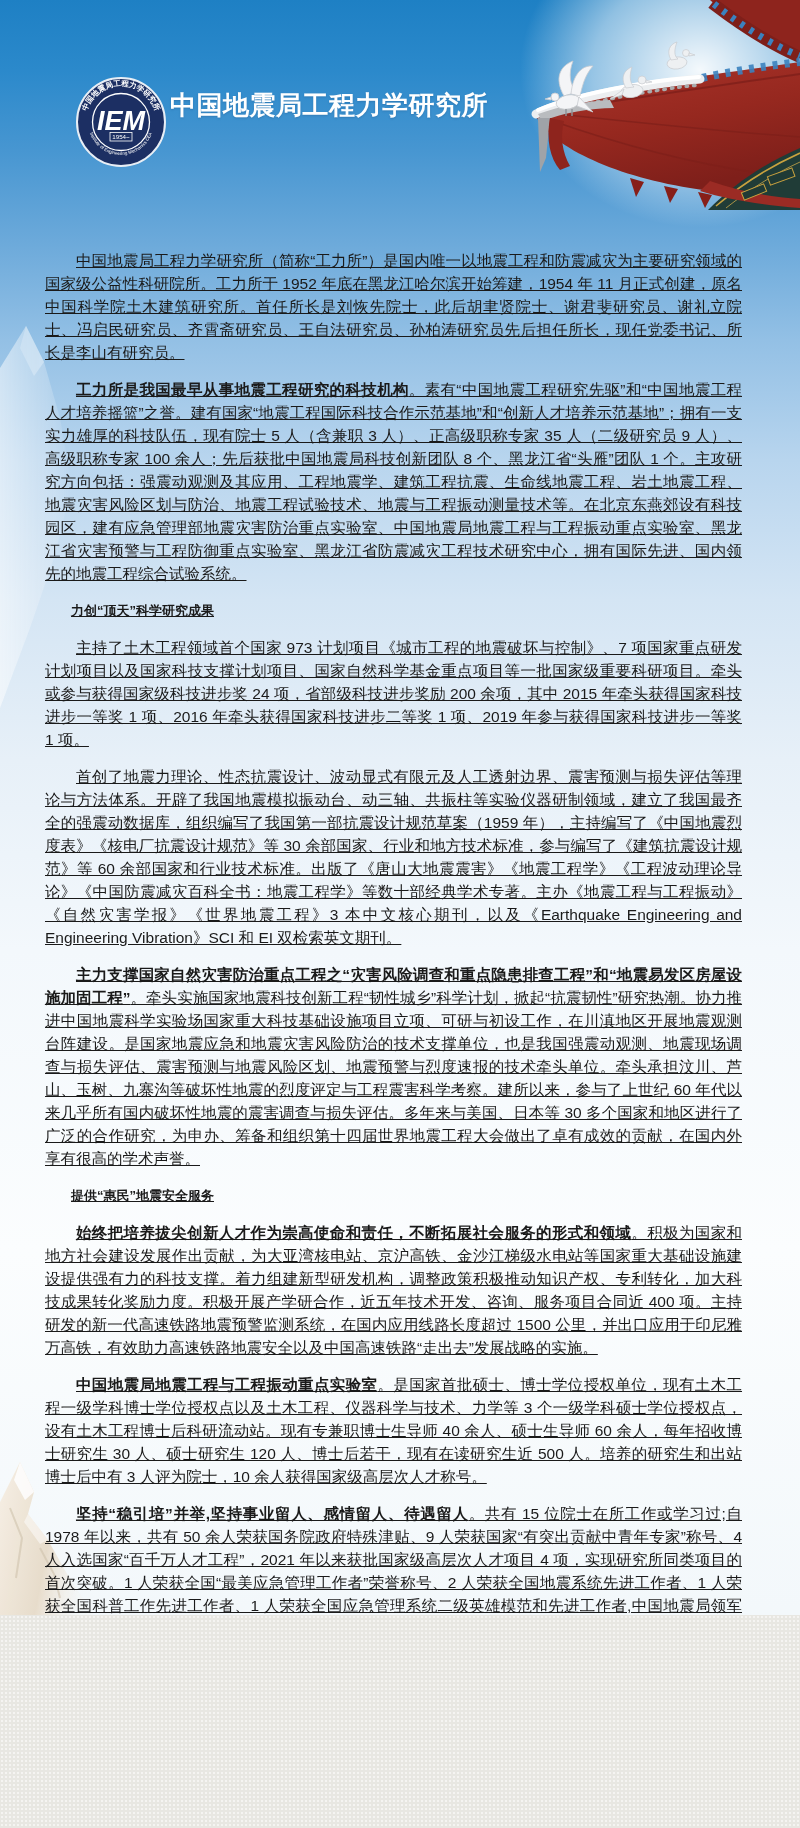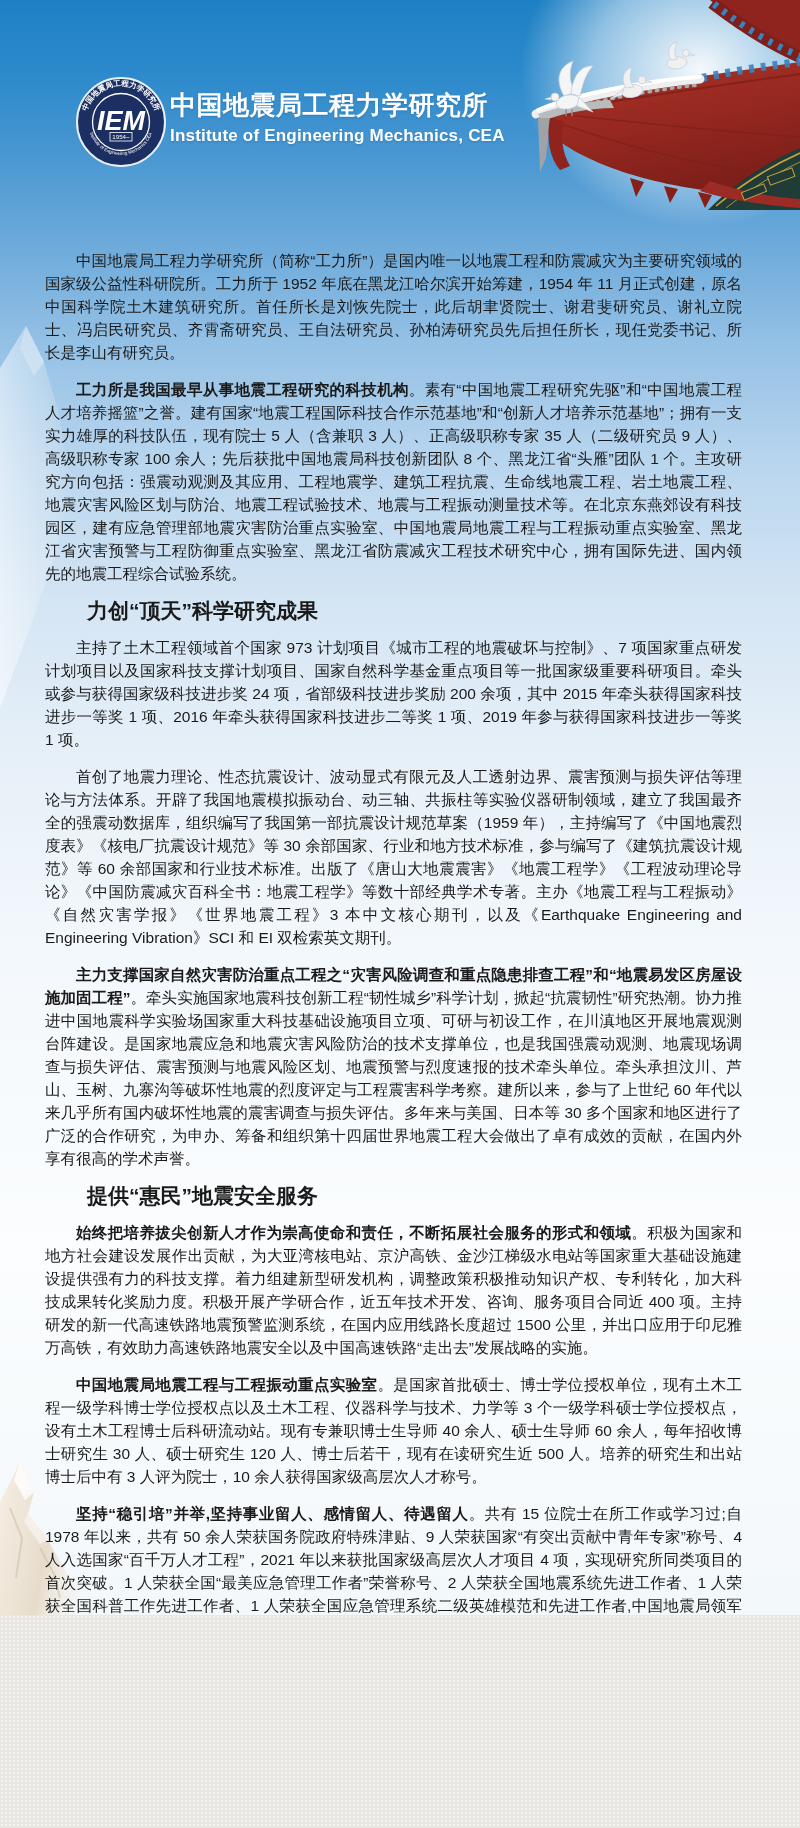--- a/index.html
+++ b/index.html
@@ -24,24 +24,24 @@
     font-size:26px;font-weight:bold;letter-spacing:0.5px;white-space:nowrap;
     text-shadow:0 1px 2px rgba(20,60,110,.25);
   }
   .title-en{
     position:absolute;left:170px;top:126px;z-index:3;color:#ffffff;
     font-size:17px;font-weight:bold;letter-spacing:0.2px;white-space:nowrap;
     text-shadow:0 1px 2px rgba(20,60,110,.25);
   }
   .doc{
     position:absolute;left:45px;top:249px;width:697px;z-index:3;
-    color:#1a1a1a;font-size:15.5px;line-height:23px;text-align:justify;
+    color:#1a1a1a;font-size:15.5px;line-height:23px;text-align:justify;text-decoration:underline;
   }
   .doc p{margin:0 0 14px 0;text-indent:2em;}
-  .doc h2{margin:0 0 14px 0;font-size:21px;line-height:23px;font-weight:bold;text-indent:2em;}
+  .doc h2{margin:0 0 14px 0;font-size:13px;line-height:23px;font-weight:bold;text-indent:2em;}
   .doc b{font-weight:bold;}
   .footer-panel{
     position:absolute;left:0;top:1615px;width:800px;height:213px;z-index:6;
     background-color:#e8e7e2;
     background-image:radial-gradient(rgba(255,255,255,.55) 1px,rgba(0,0,0,0) 1px);
     background-size:4px 4px;
   }
 </style>
 </head>
 <body>
@@ -153,21 +153,20 @@
     </text>
     <text font-size="4.6" fill="#ffffff">
       <textPath href="#arcB" startOffset="50%" text-anchor="middle">Institute of Engineering Mechanics CEA</textPath>
     </text>
     <text x="46" y="54" text-anchor="middle" font-size="27" font-weight="bold" font-style="italic" fill="#ffffff">IEM</text>
     <rect x="35" y="56.5" width="22" height="8.5" fill="none" stroke="#ffffff" stroke-width="0.8"></rect>
     <text x="46" y="63.2" text-anchor="middle" font-size="6.2" fill="#ffffff">1954~</text>
   </svg>
 
   <div class="title-cn">中国地震局工程力学研究所</div>
-  <div class="title-en">Institute of Engineering Mechanics, CEA</div>
 
   <div class="doc">
     <p><b></b><span>中国地震局工程力学研究所（简称“工力所”）是国内唯一以地震工程和防震减灾为主要研究领域的国家级公益性科研院所。工力所于 1952 年底在黑龙江哈尔滨开始筹建，1954 年 11 月正式创建，原名中国科学院土木建筑研究所。首任所长是刘恢先院士，此后胡聿贤院士、谢君斐研究员、谢礼立院士、冯启民研究员、齐霄斋研究员、王自法研究员、孙柏涛研究员先后担任所长，现任党委书记、所长是李山有研究员。</span></p>
 
     <p><b>工力所是我国最早从事地震工程研究的科技机构</b><span>。素有“中国地震工程研究先驱”和“中国地震工程人才培养摇篮”之誉。建有国家“地震工程国际科技合作示范基地”和“创新人才培养示范基地”；拥有一支实力雄厚的科技队伍，现有院士 5 人（含兼职 3 人）、正高级职称专家 35 人（二级研究员 9 人）、高级职称专家 100 余人；先后获批中国地震局科技创新团队 8 个、黑龙江省“头雁”团队 1 个。主攻研究方向包括：强震动观测及其应用、工程地震学、建筑工程抗震、生命线地震工程、岩土地震工程、地震灾害风险区划与防治、地震工程试验技术、地震与工程振动测量技术等。在北京东燕郊设有科技园区，建有应急管理部地震灾害防治重点实验室、中国地震局地震工程与工程振动重点实验室、黑龙江省灾害预警与工程防御重点实验室、黑龙江省防震减灾工程技术研究中心，拥有国际先进、国内领先的地震工程综合试验系统。</span></p>
 
     <h2>力创“顶天”科学研究成果</h2>
 
     <p><b></b><span>主持了土木工程领域首个国家 973 计划项目《城市工程的地震破坏与控制》、7 项国家重点研发计划项目以及国家科技支撑计划项目、国家自然科学基金重点项目等一批国家级重要科研项目。牵头或参与获得国家级科技进步奖 24 项，省部级科技进步奖励 200 余项，其中 2015 年牵头获得国家科技进步一等奖 1 项、2016 年牵头获得国家科技进步二等奖 1 项、2019 年参与获得国家科技进步一等奖 1 项。</span></p>
 

